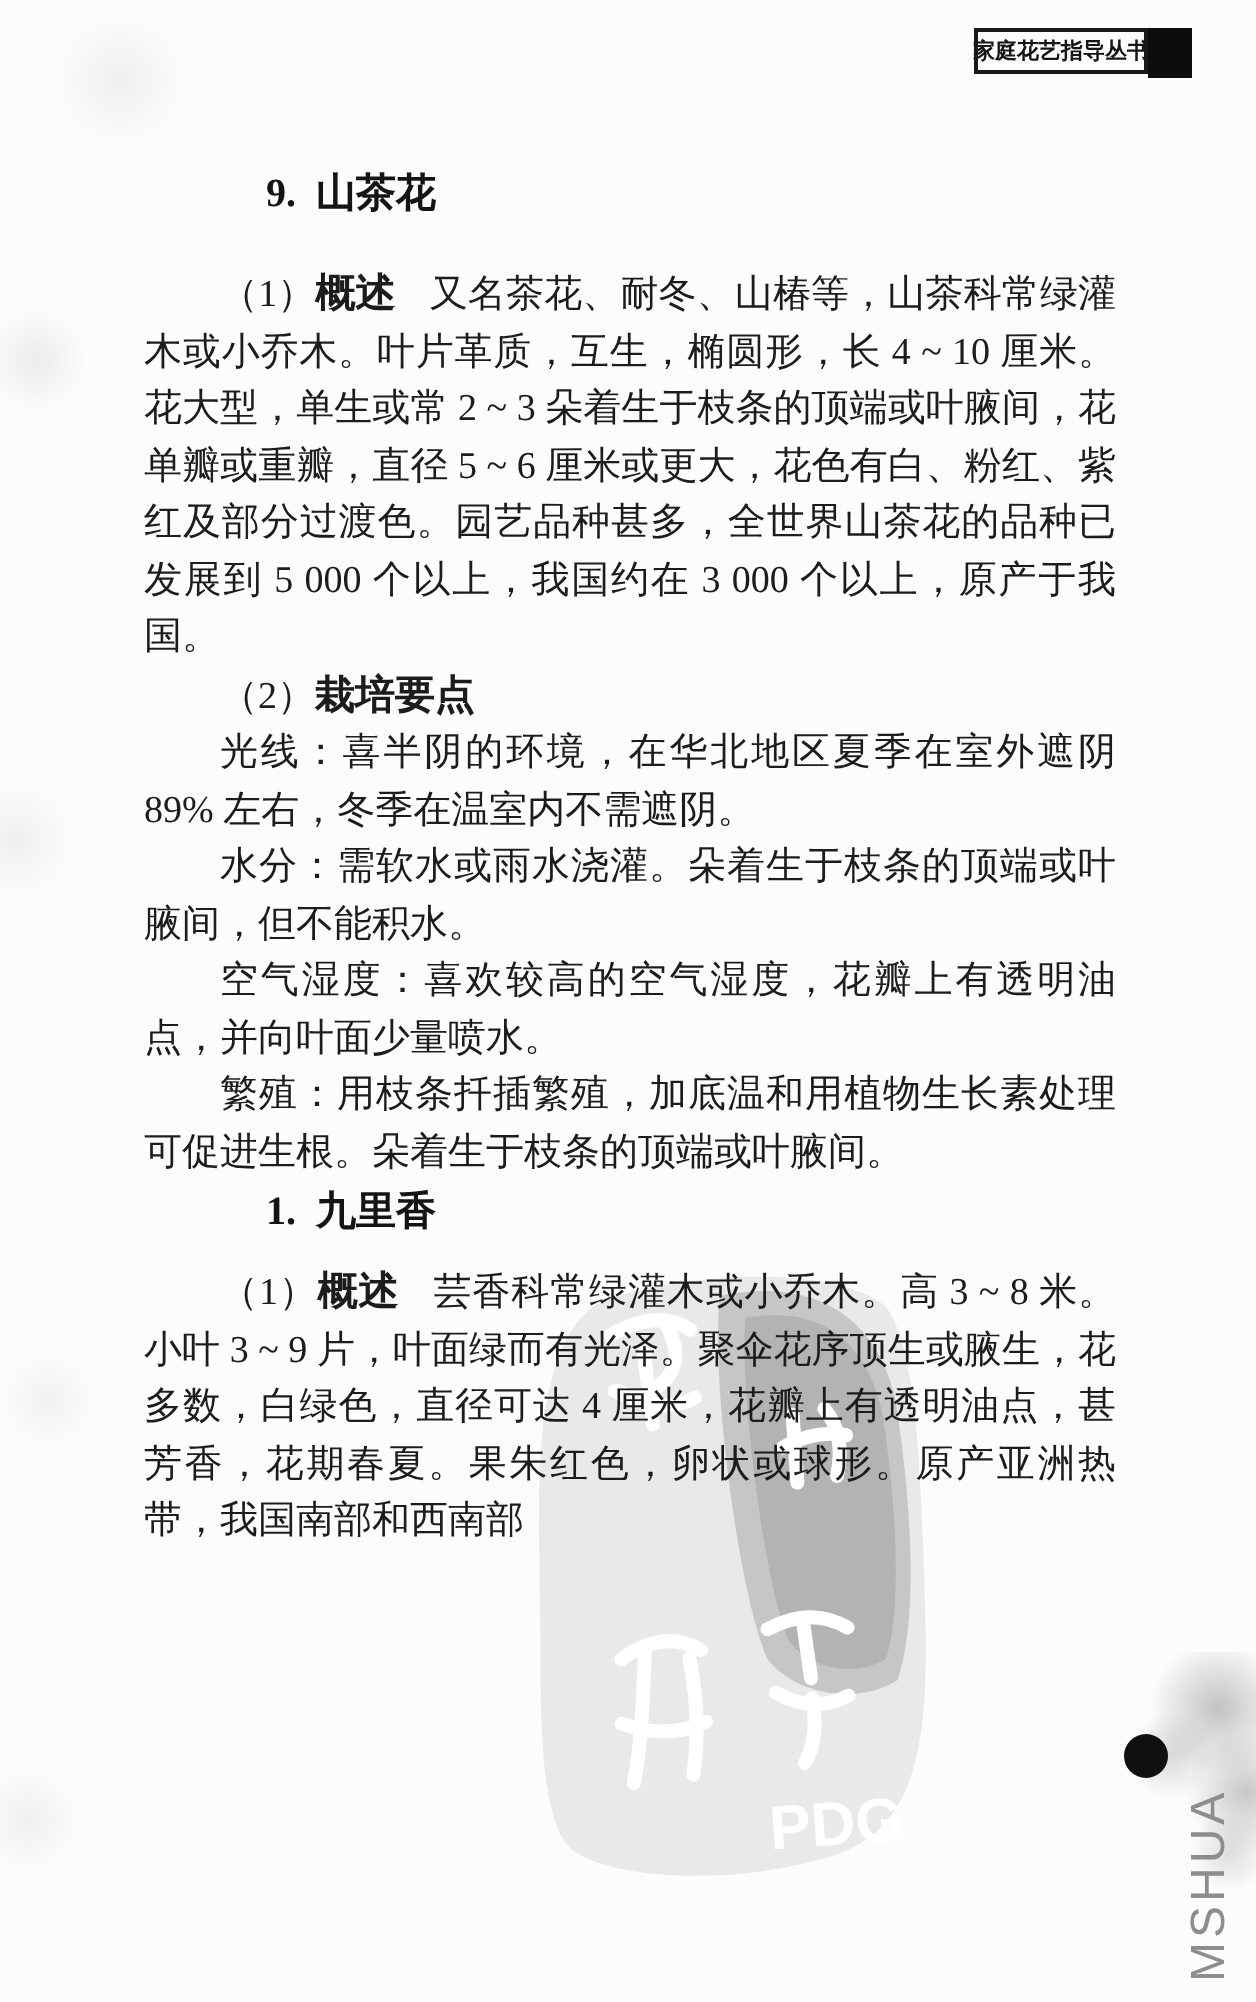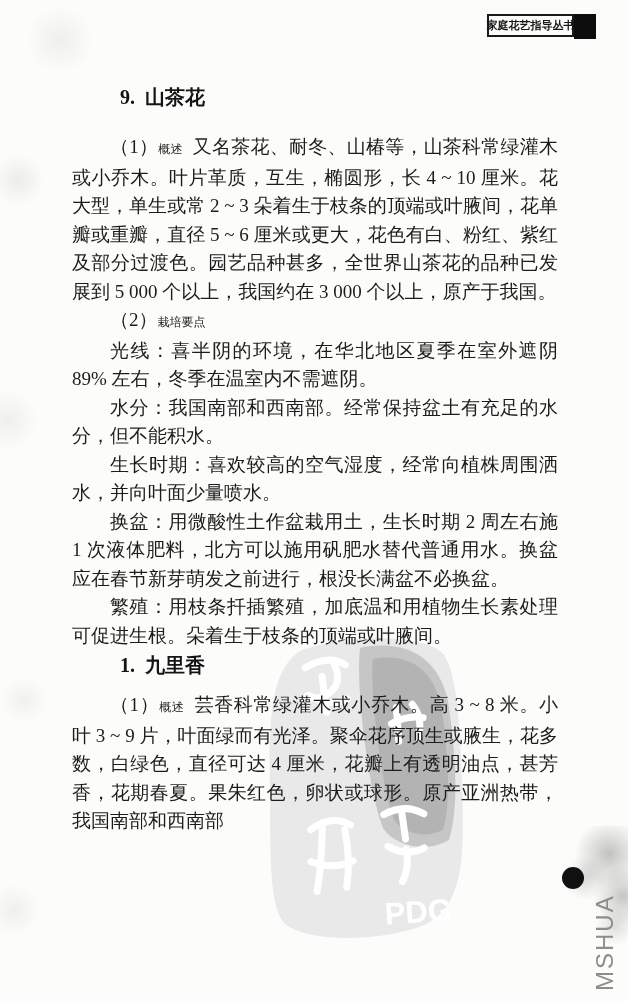--- a/index.html
+++ b/index.html
@@ -33,30 +33,30 @@
   }
   .series-square{
     position:absolute;left:574px;top:14px;width:22px;height:25px;
     background:#0d0d0d;
   }
   
   .text-col{
     position:absolute;left:72px;top:86px;width:486px;
   }
   .section-heading{
-    margin:0 0 0 48px;font-size:20px;font-weight:bold;line-height:22px;color:#141414;
+    margin:0 0 0 61px;font-size:20px;font-weight:bold;line-height:22px;color:#141414;
   }
   .h-gap1{height:25px;}   
   .h-gap2{height:4px;}    
   .h-gap3{height:15px;}   
   .para{
     margin:0;font-size:19px;line-height:28.5px;
     text-align:justify;text-indent:2em;
   }
-  .sub-label{font-size:12px;margin-right:.85em;}
+  .sub-label{font-size:20px;margin-right:.85em;font-weight:bold;}
   
   .seal{position:absolute;left:250px;top:630px;transform:rotate(-4deg);}
   
   .scan-noise{
     position:absolute;left:545px;top:826px;width:83px;height:118px;
     background:
       radial-gradient(circle at 64px 28px, rgba(60,60,60,.30), rgba(60,60,60,0) 34px),
       radial-gradient(circle at 78px 70px, rgba(60,60,60,.28), rgba(60,60,60,0) 30px),
       radial-gradient(circle at 40px 52px, rgba(60,60,60,.18), rgba(60,60,60,0) 22px),
       radial-gradient(circle at 70px 100px, rgba(60,60,60,.16), rgba(60,60,60,0) 20px);
@@ -120,23 +120,22 @@
   <div class="text-col">
 
     <h2 class="section-heading"><span>9.</span>&nbsp;&nbsp;<span>山茶花</span></h2>
     <div class="h-gap1"></div>
 
     <p class="para"><span>（1）</span><span class="sub-label">概述</span><span>又名茶花、耐冬、山椿等，山茶科常绿灌木或小乔木。叶片革质，互生，椭圆形，长 4 ~ 10 厘米。花大型，单生或常 2 ~ 3 朵着生于枝条的顶端或叶腋间，花单瓣或重瓣，直径 5 ~ 6 厘米或更大，花色有白、粉红、紫红及部分过渡色。园艺品种甚多，全世界山茶花的品种已发展到 5 000 个以上，我国约在 3 000 个以上，原产于我国。</span></p>
 
     <p class="para"><span>（2）</span><span class="sub-label">栽培要点</span><span></span></p>
 
     <p class="para"><span>光线：喜半阴的环境，在华北地区夏季在室外遮阴 89% 左右，冬季在温室内不需遮阴。</span></p>
-    <p class="para"><span>水分：我国南部和西南部。经常保持盆土有充足的水分，但不能积水。</span></p>
-    <p class="para"><span>生长时期：喜欢较高的空气湿度，经常向植株周围洒水，并向叶面少量喷水。</span></p>
-    <p class="para"><span>换盆：用微酸性土作盆栽用土，生长时期 2 周左右施 1 次液体肥料，北方可以施用矾肥水替代普通用水。换盆应在春节新芽萌发之前进行，根没长满盆不必换盆。</span></p>
+    <p class="para"><span>水分：需软水或雨水浇灌。朵着生于枝条的顶端或叶腋间，但不能积水。</span></p>
+    <p class="para"><span>空气湿度：喜欢较高的空气湿度，花瓣上有透明油点，并向叶面少量喷水。</span></p>
     <p class="para"><span>繁殖：用枝条扦插繁殖，加底温和用植物生长素处理可促进生根。朵着生于枝条的顶端或叶腋间。</span></p>
 
     <div class="h-gap2"></div>
     <h2 class="section-heading"><span>1.</span>&nbsp;&nbsp;<span>九里香</span></h2>
     <div class="h-gap3"></div>
 
     <p class="para"><span>（1）</span><span class="sub-label">概述</span><span>芸香科常绿灌木或小乔木。高 3 ~ 8 米。小叶 3 ~ 9 片，叶面绿而有光泽。聚伞花序顶生或腋生，花多数，白绿色，直径可达 4 厘米，花瓣上有透明油点，甚芳香，花期春夏。果朱红色，卵状或球形。原产亚洲热带，我国南部和西南部</span></p>
 
   </div>
 

